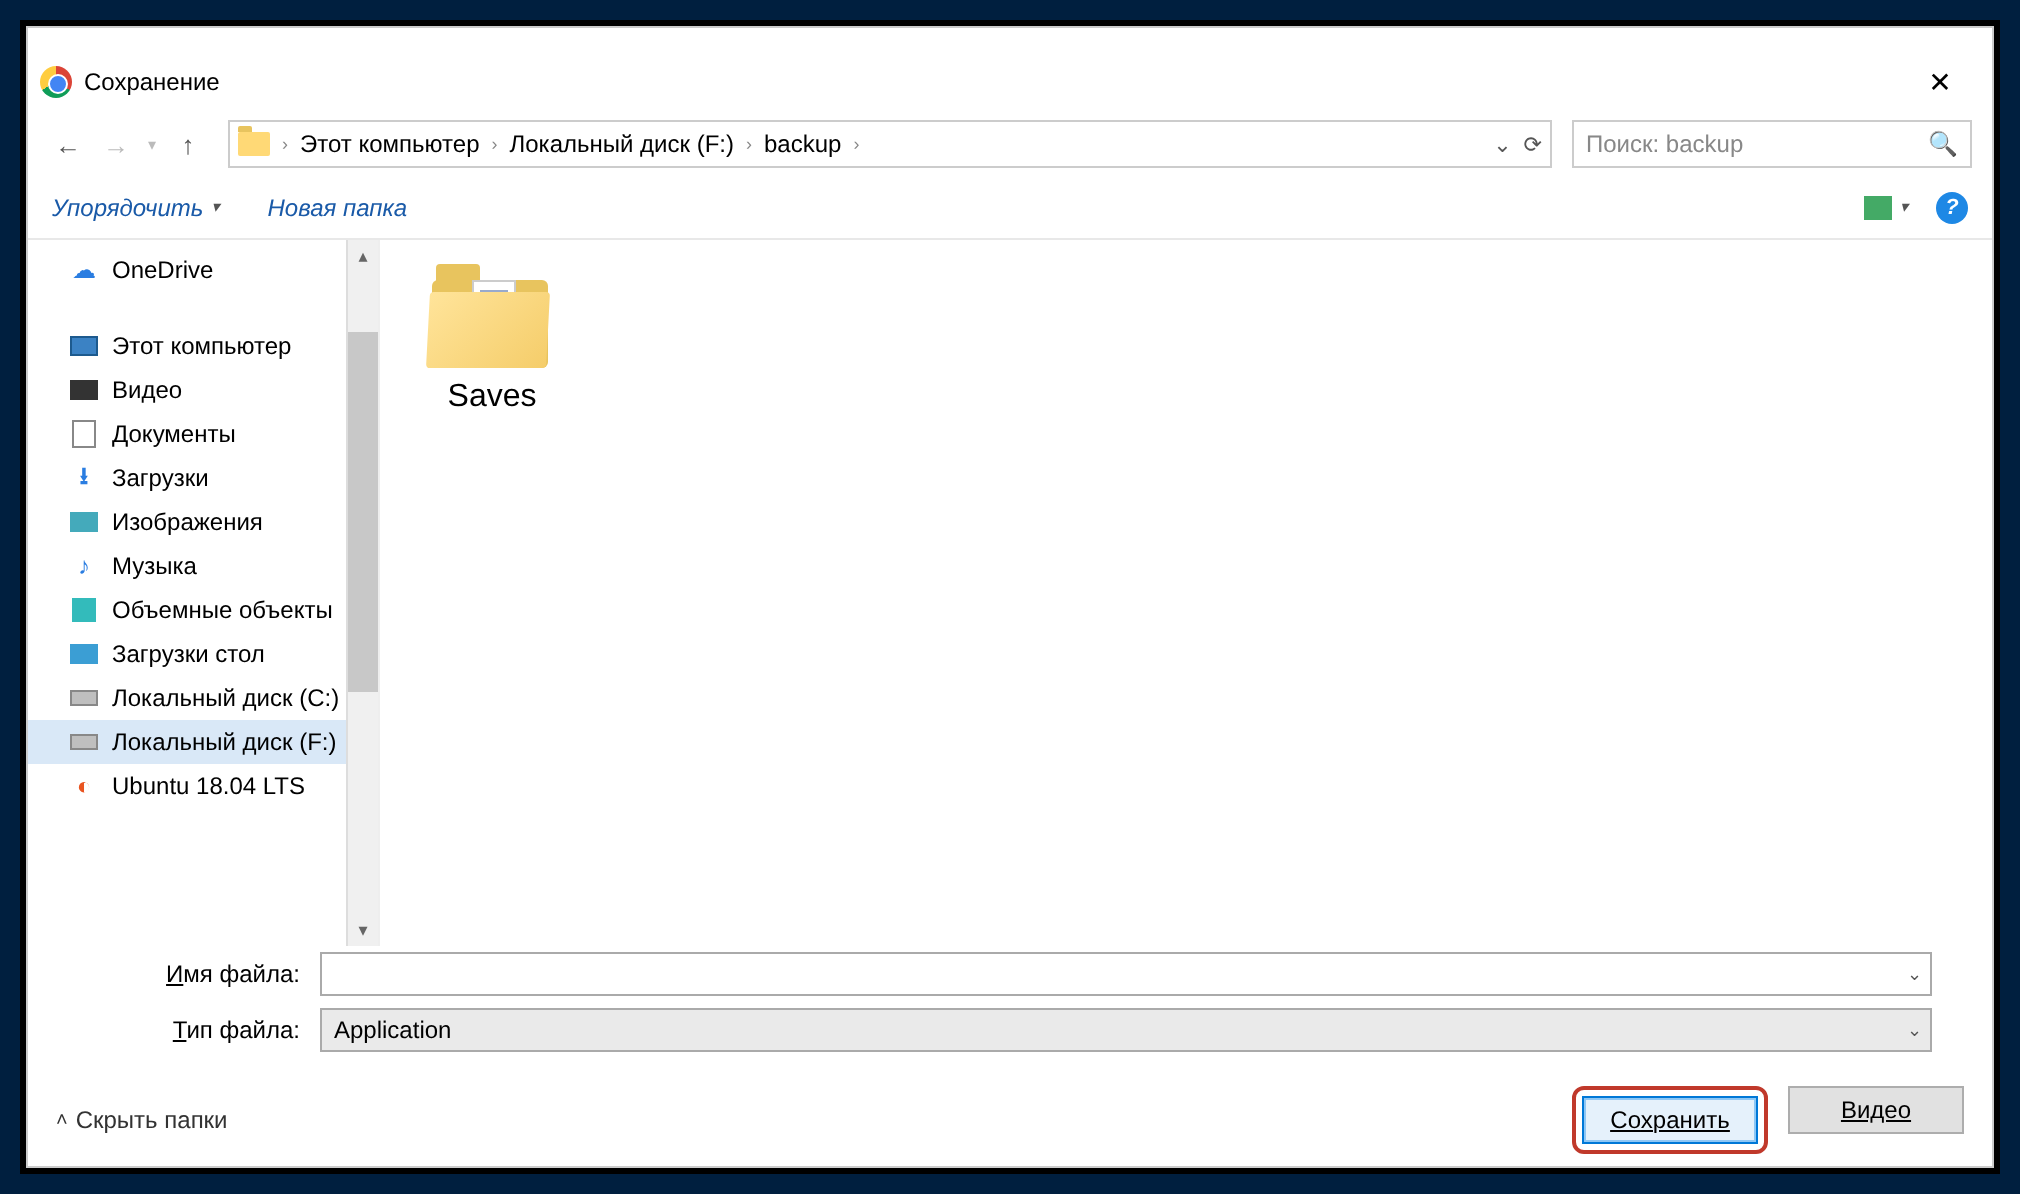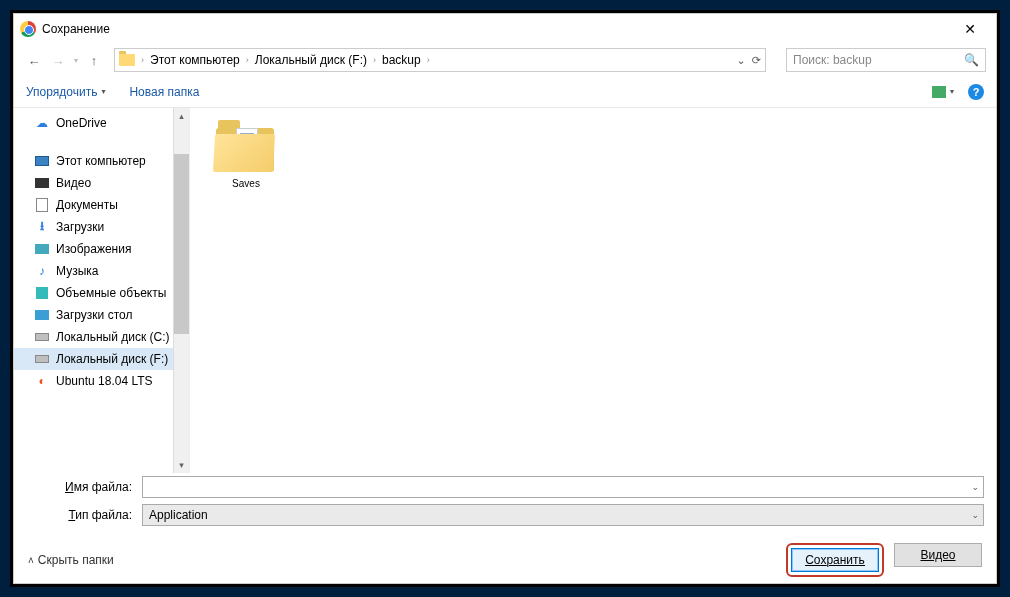--- a/index.html
+++ b/index.html
@@ -1,35 +1,35 @@
 <!DOCTYPE html>
 <html><head>
 <meta charset="utf-8">
 <style>
   * { box-sizing: border-box; font-family: "Segoe UI", Tahoma, sans-serif; }
   body { margin: 0; background: #001f3f; padding: 10px; }
   .outer { width: 990px; height: 577px; background: #000; padding: 3px; margin: 0 auto; }
   .window { width: 100%; height: 100%; background: #fff; display: flex; flex-direction: column; border: 1px solid #ccc; }
-  .titlebar { height: 30px; display: flex; align-items: center; padding: 0 6px; }
+  .titlebar { height: 30px; display: flex; align-items: center; padding: 0 6px; margin-top: 12px; }
   .chrome-icon { width: 16px; height: 16px; border-radius: 50%; background: conic-gradient(#db4437 0 120deg, #0f9d58 120deg 240deg, #ffcd40 240deg 360deg); position: relative; margin-right: 6px; }
   .chrome-icon::after { content: ""; position: absolute; top: 4px; left: 4px; width: 8px; height: 8px; border-radius: 50%; background: #4285f4; border: 1px solid #fff; }
   .title { font-size: 12px; color: #000; flex: 1; }
   .close-x { width: 40px; text-align: center; font-size: 14px; line-height: 30px; font-family: Arial; }
   .navrow { height: 32px; display: flex; align-items: center; padding: 2px 10px; gap: 4px; }
   .navbtn { width: 20px; height: 20px; display: flex; align-items: center; justify-content: center; color: #555; font-size: 13px; }
   .navbtn.dis { color: #bbb; }
   .navsep { color: #bbb; font-size: 8px; margin: 0 2px; }
   .addrbar { flex: 1; height: 24px; border: 1px solid #ccc; display: flex; align-items: center; padding: 0 4px; gap: 4px; font-size: 12px; margin: 0 6px; }
   .folder-ico { width: 16px; height: 12px; background: #ffd976; border-radius: 1px; position: relative; }
   .folder-ico::before { content: ""; position: absolute; top: -3px; left: 0; width: 7px; height: 3px; background: #e8c45e; border-radius: 1px 1px 0 0; }
   .bc-sep { color: #888; font-size: 9px; margin: 0 2px; }
   .addr-tail { margin-left: auto; display: flex; align-items: center; gap: 6px; color: #555; font-size: 11px; }
-  .searchbox { width: 200px; height: 24px; border: 1px solid #ccc; display: flex; align-items: center; padding: 0 6px; font-size: 12px; color: #888; margin-left: 10px; }
+  .searchbox { width: 200px; height: 24px; border: 1px solid #ccc; display: flex; align-items: center; padding: 0 6px; font-size: 12px; color: #888; }
   .search-ico { margin-left: auto; font-size: 12px; color: #666; }
-  .toolbar { height: 32px; display: flex; align-items: center; padding: 0 12px; gap: 24px; border-bottom: 1px solid #e8e8e8; font-size: 12px; color: #1a5aa8; }
+  .toolbar { height: 32px; display: flex; align-items: center; padding: 0 12px; gap: 24px; border-bottom: 1px solid #e8e8e8; font-size: 12px; color: #1a5aa8; font-style: italic; }
   .tb-item { display: flex; align-items: center; gap: 4px; }
   .tb-drop { font-size: 8px; color: #555; }
   .tb-right { margin-left: auto; display: flex; align-items: center; gap: 14px; }
   .viewicon { width: 14px; height: 12px; background: #4a6; display: inline-block; }
   .help-ico { width: 16px; height: 16px; border-radius: 50%; background: #1e88e5; color: #fff; font-size: 11px; line-height: 16px; text-align: center; font-weight: bold; }
   .body { flex: 1; display: flex; min-height: 0; }
   .sidebar { width: 175px; overflow: hidden; font-size: 12px; padding-top: 4px; position: relative; }
   .sbitem { display: flex; align-items: center; gap: 6px; padding: 3px 4px 3px 20px; white-space: nowrap; }
   .sbitem.indent { }
   .sbitem.sel { background: #d9e8f7; }
@@ -42,28 +42,28 @@
   .ico-desk { background: #3b9ed4; width: 14px; height: 10px; }
   .ico-vid { background: #333; width: 14px; height: 10px; }
   .ico-doc { background: #fff; width: 12px; height: 14px; border: 1px solid #888; }
   .ico-dl { color: #2a7de1; font-weight: bold; }
   .ico-3d { background: #3bb; width: 12px; height: 12px; }
   .ico-ubu { color: #e95420; }
   .sb-scroll { position: absolute; right: 0; top: 0; bottom: 0; width: 16px; background: #f0f0f0; border-left: 1px solid #ddd; display: flex; flex-direction: column; }
   .sb-scroll .ar { height: 16px; text-align: center; font-size: 9px; color: #666; line-height: 16px; background: #f0f0f0; }
   .sb-scroll .thumb { background: #c8c8c8; flex: 0 0 auto; }
   .content { flex: 1; padding: 12px 16px; border-left: 1px solid #eee; }
-  .folderitem { width: 80px; text-align: center; font-size: 10px; }
+  .folderitem { width: 80px; text-align: center; font-size: 16px; }
   .bigfolder { width: 64px; height: 52px; margin: 0 auto 6px; position: relative; }
   .bigfolder .back { position: absolute; bottom: 0; left: 2px; width: 58px; height: 44px; background: #e8c45e; border-radius: 3px; }
   .bigfolder .tab { position: absolute; top: 0; left: 4px; width: 22px; height: 10px; background: #e8c45e; border-radius: 2px 2px 0 0; }
   .bigfolder .paper { position: absolute; bottom: 4px; left: 22px; width: 22px; height: 40px; background: #fff; border: 1px solid #ccc; }
   .bigfolder .paper::before { content: ""; position: absolute; left: 3px; top: 4px; right: 3px; height: 2px; background: #9ac; box-shadow: 0 4px 0 #9ac, 0 8px 0 #9ac, 0 12px 0 #9ac, 0 16px 0 #9ac, 0 20px 0 #9ac; }
   .bigfolder .front { position: absolute; bottom: 0; left: 0; width: 60px; height: 38px; background: linear-gradient(135deg, #ffe49a, #f5cd6a); border-radius: 2px; transform: skewX(-3deg); }
-  .formrow { display: flex; align-items: center; padding: 3px 12px; font-size: 12px; gap: 6px; }
+  .formrow { display: flex; align-items: center; padding: 3px 30px; font-size: 12px; gap: 6px; }
   .formrow .lbl { width: 110px; text-align: right; padding-right: 4px; }
   .formrow .lbl u { text-decoration: underline; }
   .combo { flex: 1; height: 22px; border: 1px solid #aaa; background: #fff; display: flex; align-items: center; padding: 0 6px; font-size: 12px; position: relative; }
   .combo.grey { background: #eaeaea; }
   .combo .drop { position: absolute; right: 4px; font-size: 9px; color: #555; }
   .footer { height: 46px; display: flex; align-items: center; padding: 0 14px; gap: 10px; margin-top: 8px; }
   .hidefold { font-size: 12px; color: #333; display: flex; align-items: center; gap: 4px; }
   .hidefold .chev { font-size: 10px; }
   .btns { margin-left: auto; display: flex; gap: 10px; }
   .btn { width: 88px; height: 24px; border: 1px solid #adadad; background: #e1e1e1; font-size: 12px; text-align: center; line-height: 22px; text-decoration: underline; }

